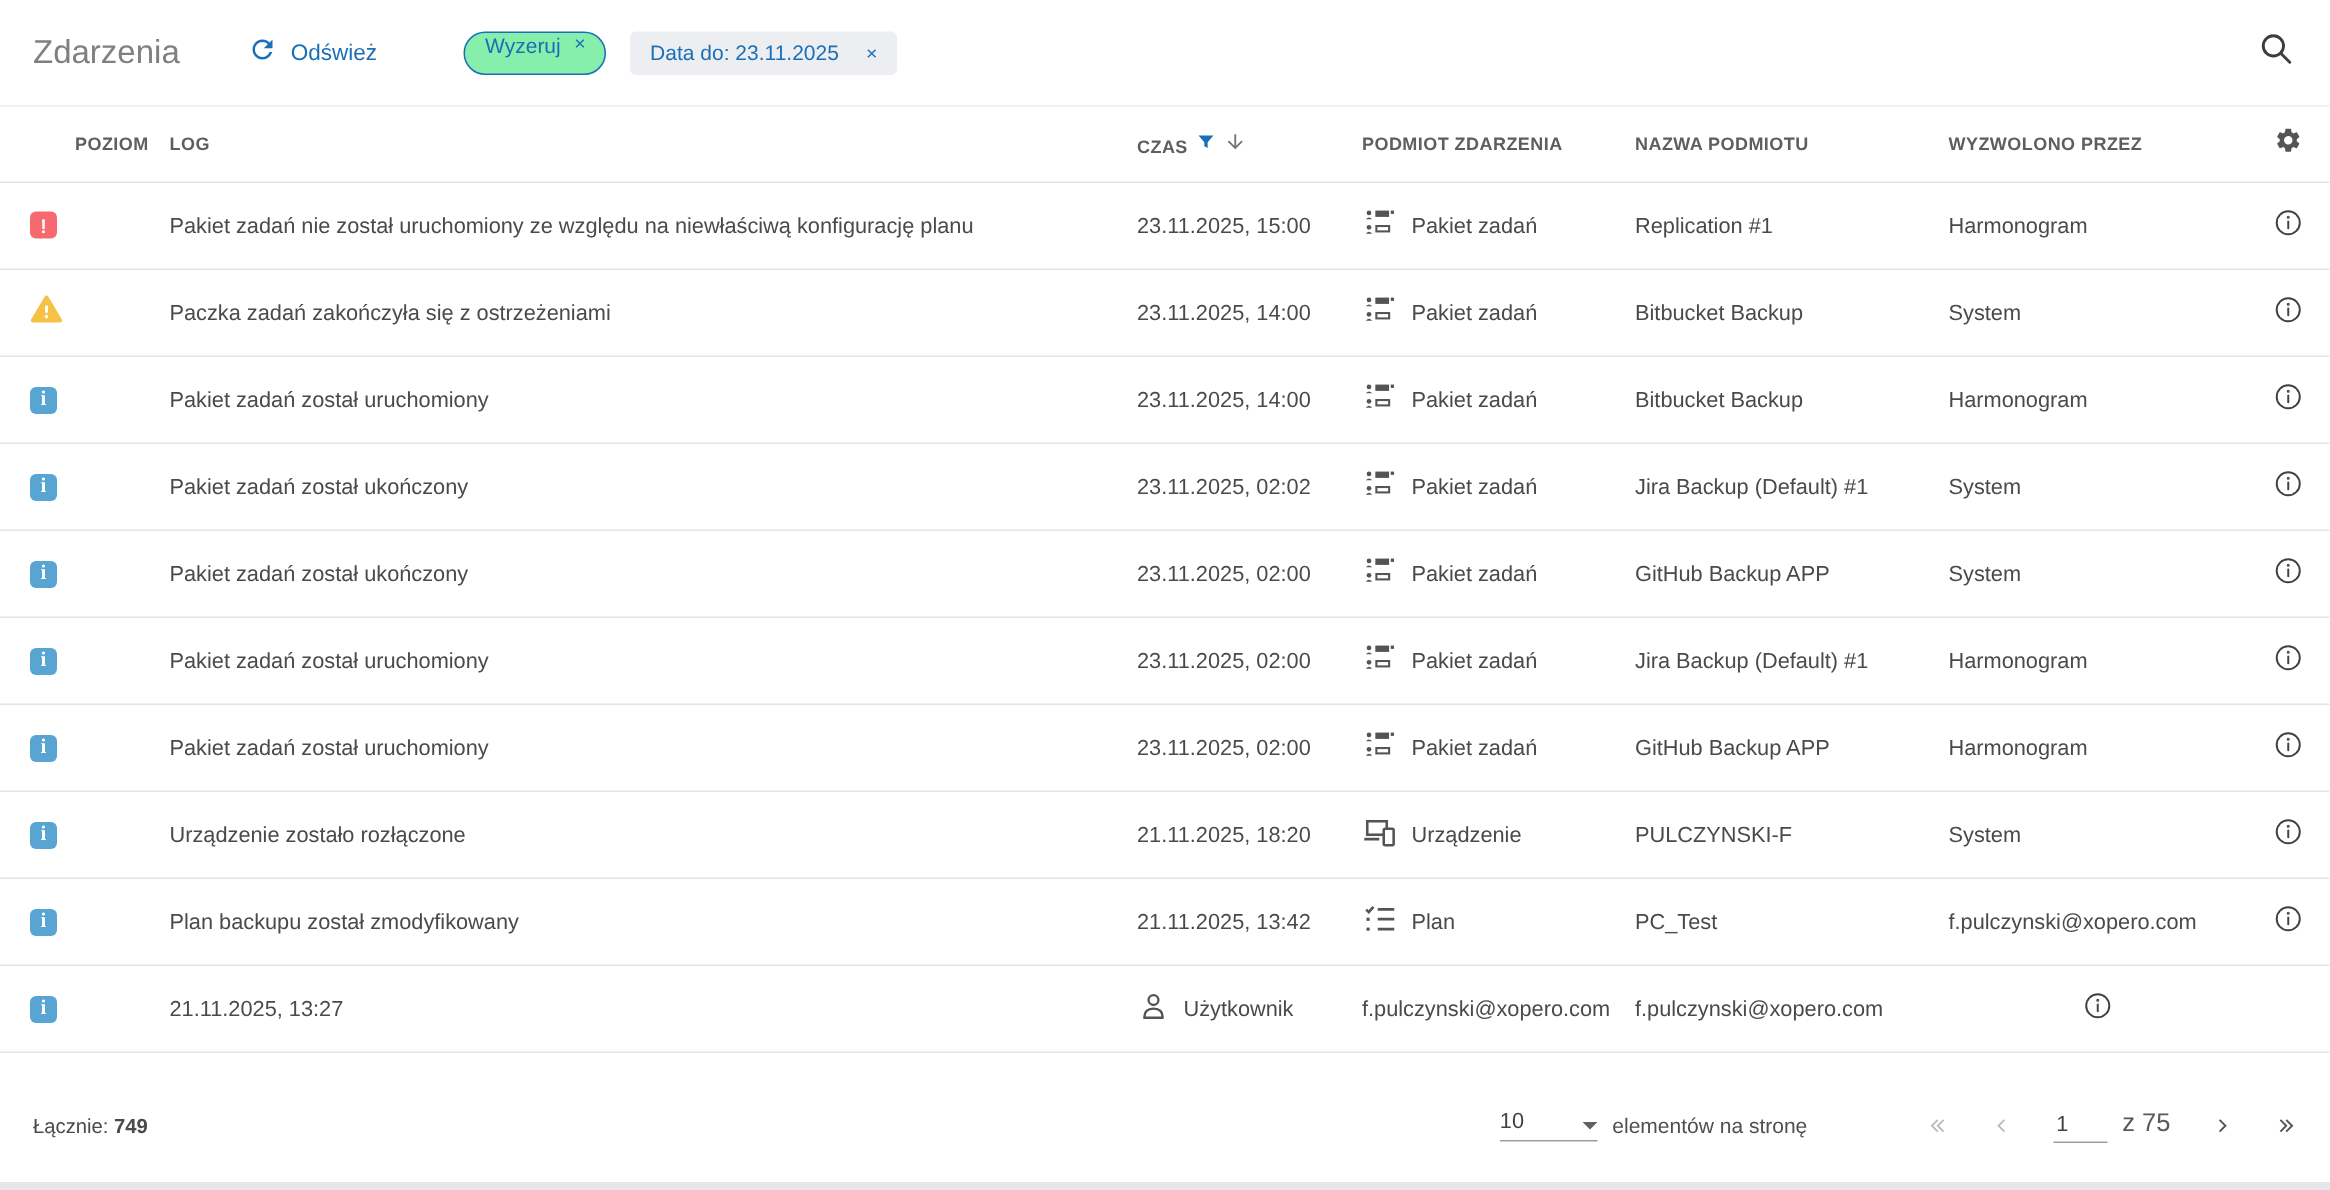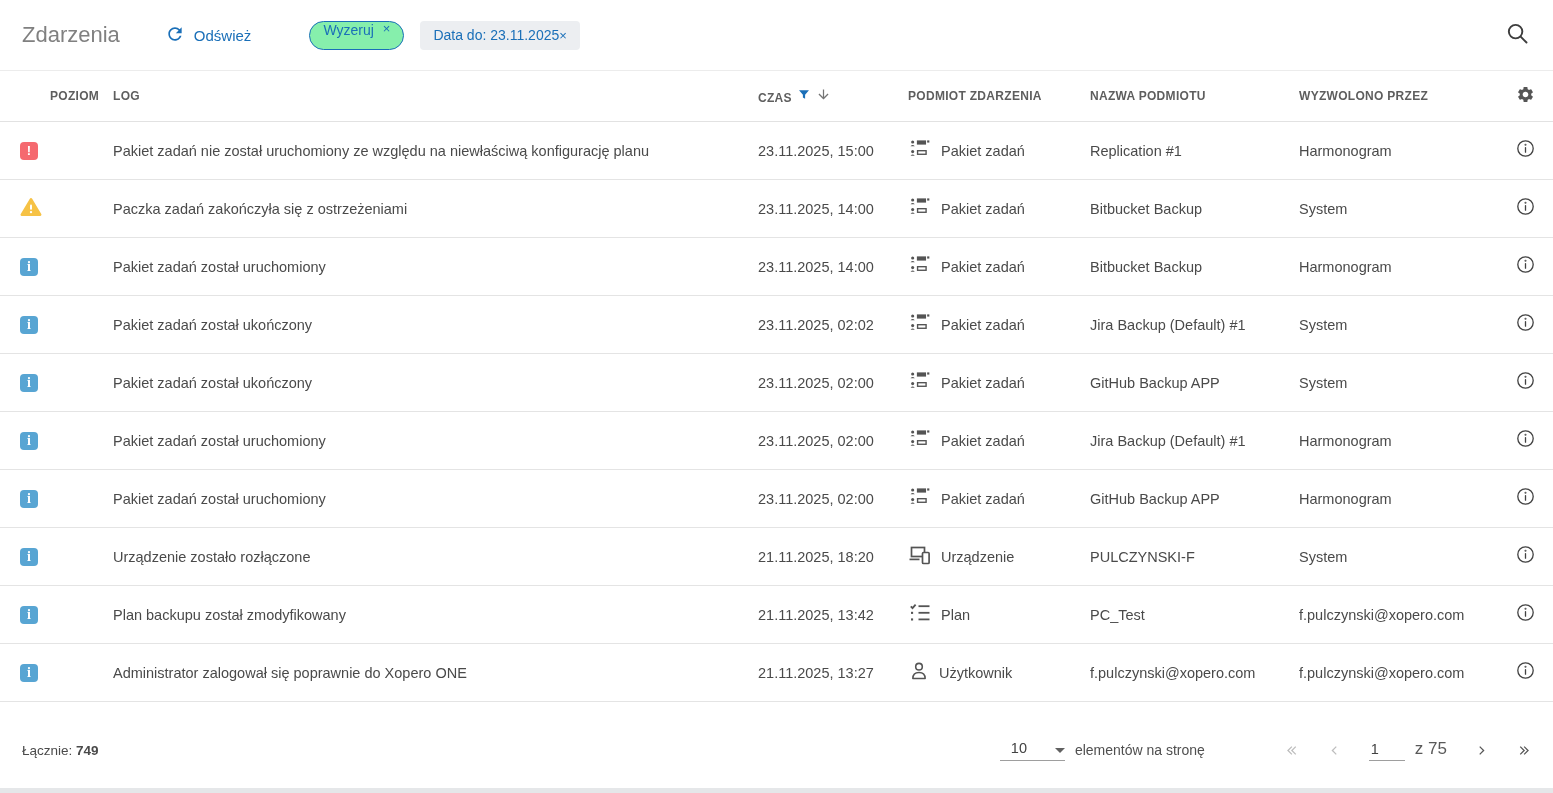--- a/index.html
+++ b/index.html
@@ -9,21 +9,21 @@
   
   .topbar { height:71px; display:flex; align-items:center; padding:0 22px;
             border-bottom:1px solid #ececec; background:#fff; }
   .page-title { font-size:22px; color:#808080; font-weight:400; margin-right:45px; }
   .refresh-btn { display:flex; align-items:center; gap:9px; color:#1a6fb8;
                  font-size:15px; cursor:pointer; margin-right:58px; }
   .pill-btn { display:flex; align-items:flex-start; gap:9px; border:1px solid #1a6fb8;
               border-radius:15px; height:29px; padding:0 13px; color:#1a6fb8;
               font-size:14px; cursor:pointer; margin-right:16px; background:#86efac; }
   .pill-btn .x, .chip .x { font-size:13px; line-height:1; }
-  .chip { display:flex; align-items:center; gap:0; background:#eceef1;
+  .chip { display:flex; align-items:center; gap:18px; background:#eceef1;
           border-radius:4px; height:29px; padding:0 13px; color:#1a6fb8;
           font-size:14px; cursor:pointer; }
   .topbar-spacer { flex:1; }
   .search-btn { cursor:pointer; display:flex; align-items:center; }
 
   
   .grid { display:grid; grid-template-columns:113px 645px 150px 182px 209px 1fr 56px;
           align-items:center; }
   .thead { height:51px; border-bottom:1px solid #e2e2e2; }
   .th { font-size:12px; font-weight:700; letter-spacing:.3px; color:#5e5e5e;
@@ -44,21 +44,21 @@
   .cell-entity { display:flex; align-items:center; gap:9px; font-size:14.5px; color:#4a4a4a; }
   .cell-entity svg { flex:0 0 auto; }
   .cell-info { display:flex; justify-content:center; cursor:pointer; }
 
   
   .tfoot { height:86px; display:flex; align-items:center; padding:10px 20px 0 22px; }
   .total { font-size:13.5px; color:#4a4a4a; }
   .total b { font-weight:700; }
   .foot-spacer { flex:1; }
   .pagesize { display:flex; align-items:flex-end; gap:17px; border-bottom:1px solid #9e9e9e;
-              width:65px; padding-bottom:4px; cursor:pointer;text-align:center; }
+              width:65px; padding-bottom:4px; cursor:pointer; }
   .pagesize-val { font-size:14.5px; color:#424242; flex:1; }
   .caret { width:0; height:0; border-left:5px solid transparent; border-right:5px solid transparent;
            border-top:5px solid #616161; margin-bottom:3px; }
   .pagesize-suffix { font-size:14px; color:#4f4f4f; margin-left:10px; }
   .pager { display:flex; align-items:center; gap:26px; margin-left:78px; }
   .pager-btn { cursor:pointer; display:flex; align-items:center; }
   .page-box { display:flex; align-items:baseline; gap:10px; }
   .page-input { width:36px; border:none; border-bottom:1px solid #9e9e9e; outline:none;
                 font-size:14.5px; color:#424242; padding:0 2px 3px;
                 font-family:"Liberation Sans", sans-serif; background:transparent; }
@@ -409,21 +409,20 @@
             <circle cx="12" cy="7.8" r="0.4" fill="#424242"></circle>
           </svg>
       </span>
     </div>
   </div>
 
   <div class="grid row">
     <div class="cell-level">
       <span class="lvl lvl-info">i</span>
     </div>
-    <div class="cell-log">Administrator zalogował się poprawnie do Xopero ONE</div>
     <div class="cell-czas">21.11.2025, 13:27</div>
     <div class="cell-entity">
       <span><svg width="22" height="24" viewBox="0 0 24 24" fill="none" stroke="#545454" stroke-width="1.7">
             <circle cx="12" cy="7.3" r="3.6"></circle>
             <path d="M5.3 20.2 c0-4.6 2.9-6.6 6.7-6.6 s6.7 2 6.7 6.6 z" stroke-linejoin="round"></path>
           </svg></span>
       <span>Użytkownik</span>
     </div>
     <div class="cell-nazwa">f.pulczynski@xopero.com</div>
     <div class="cell-wyzw">f.pulczynski@xopero.com</div>

